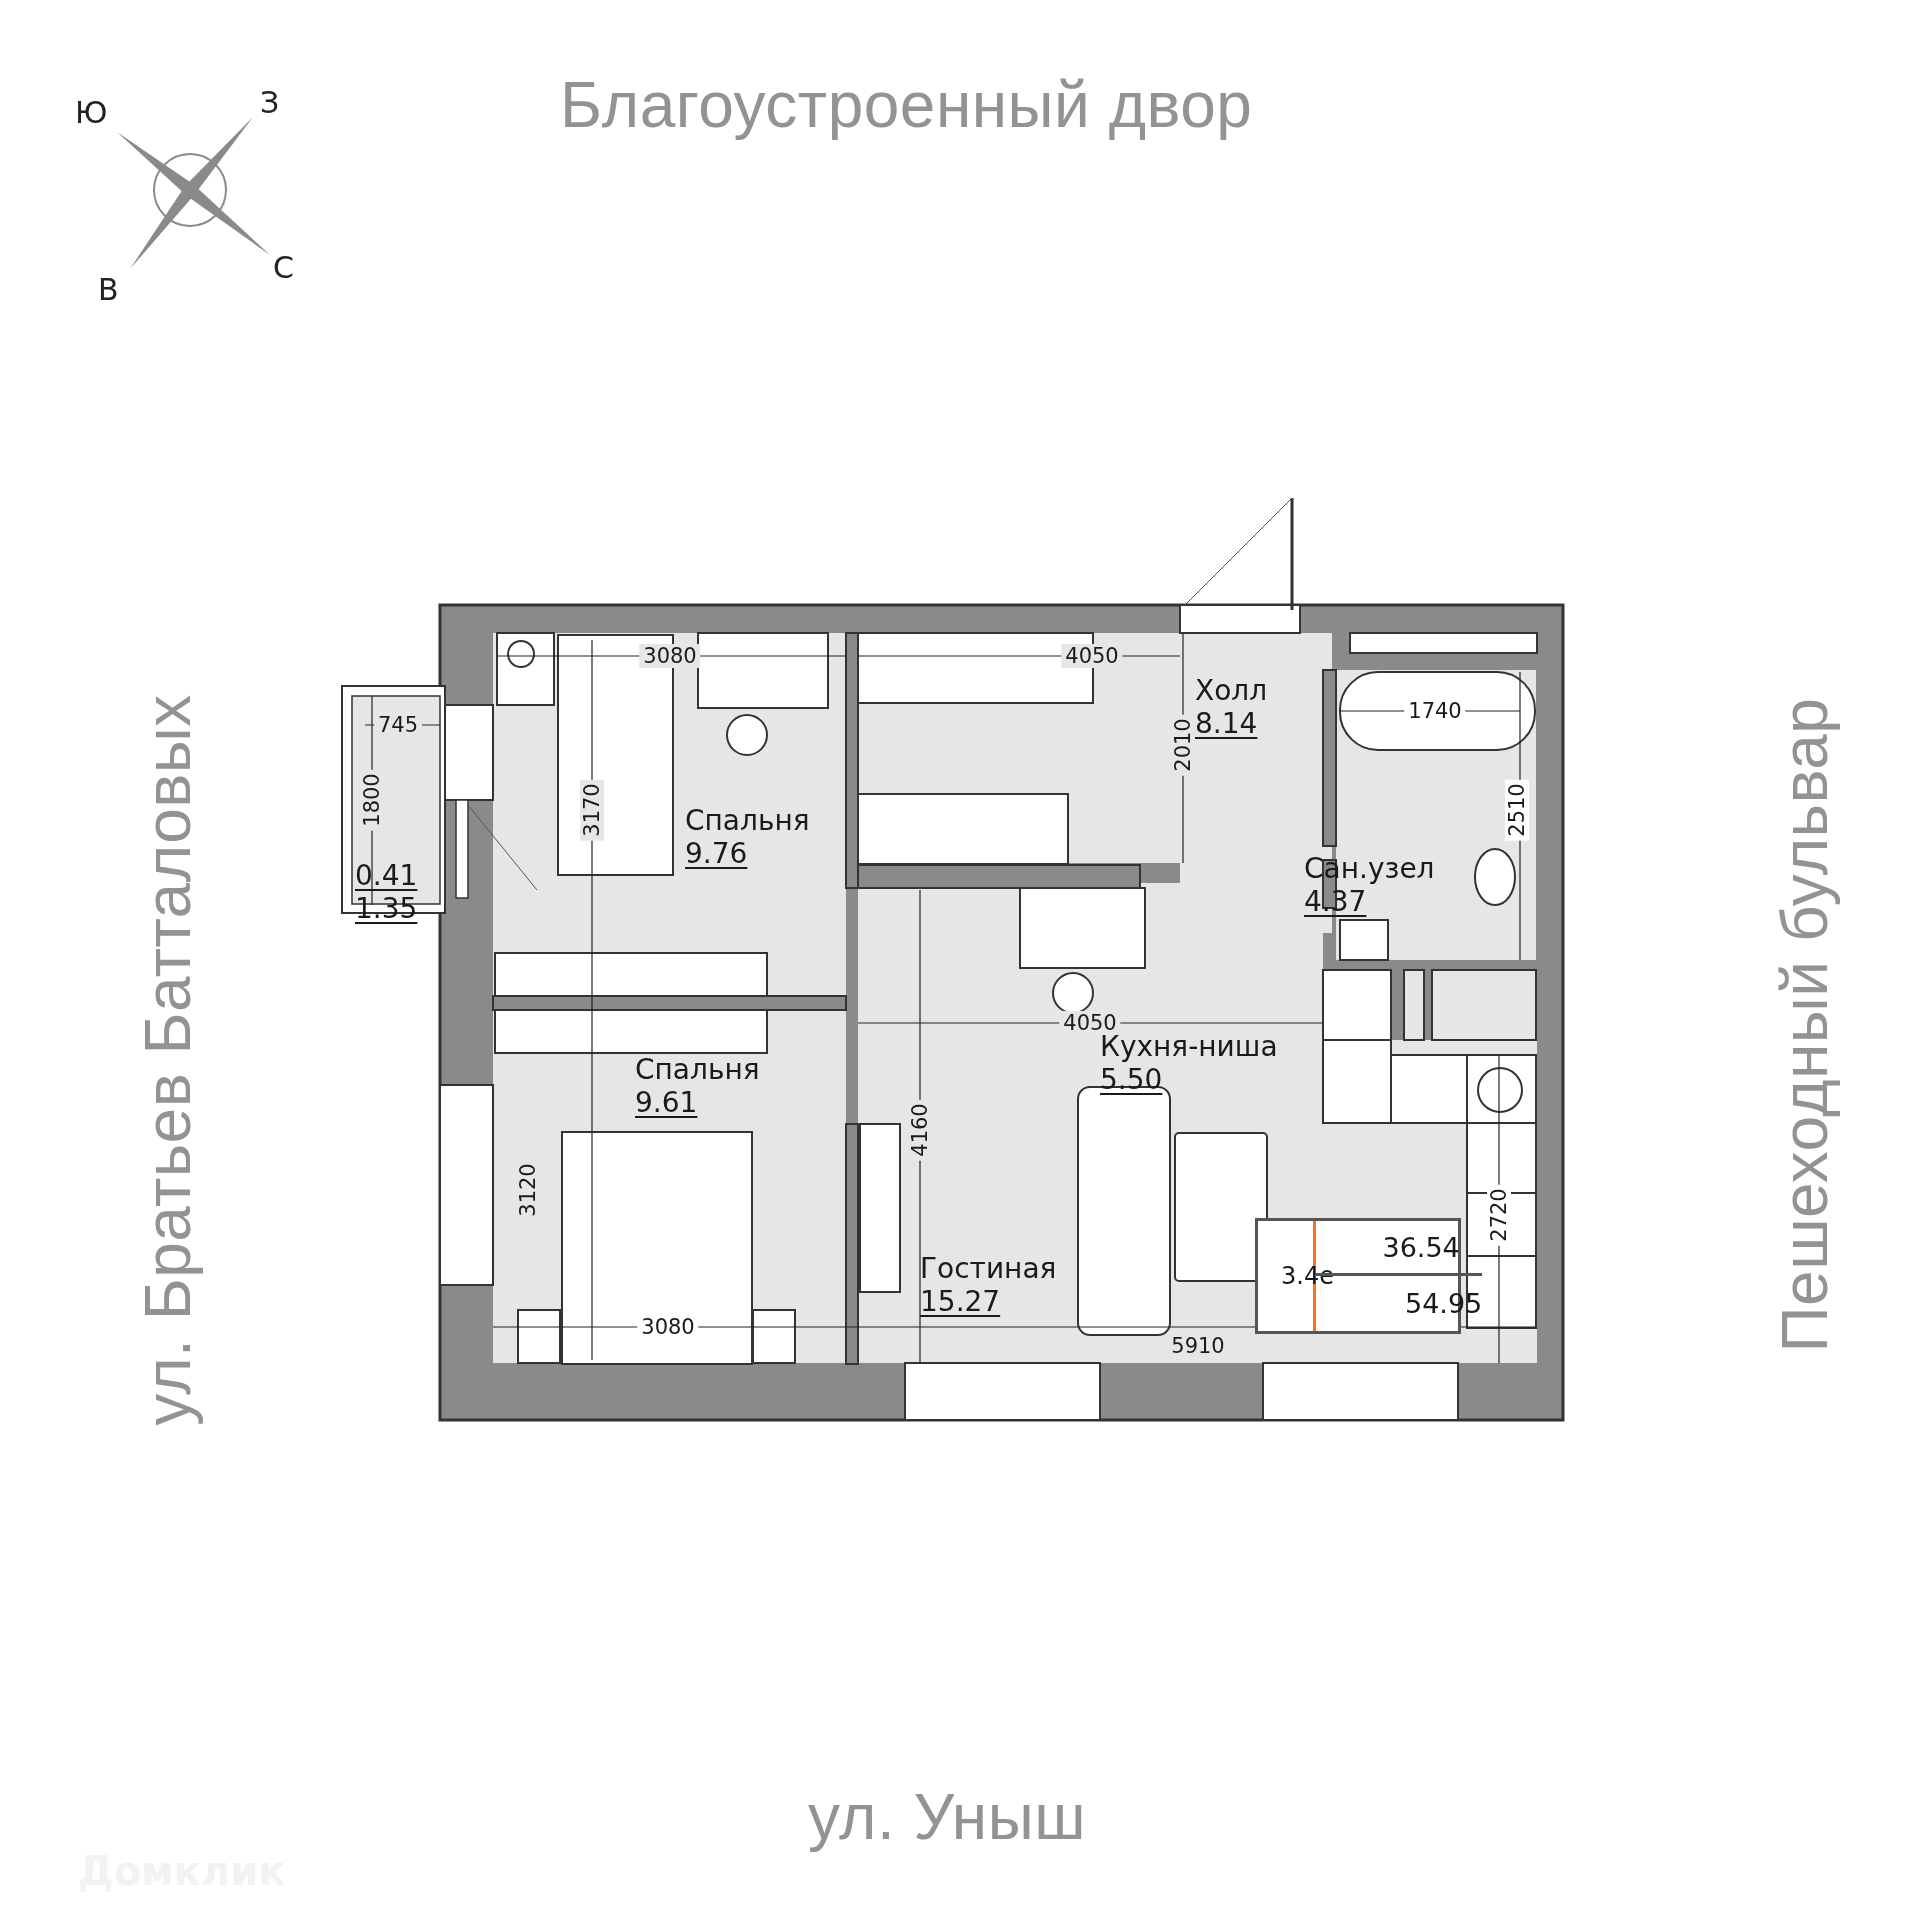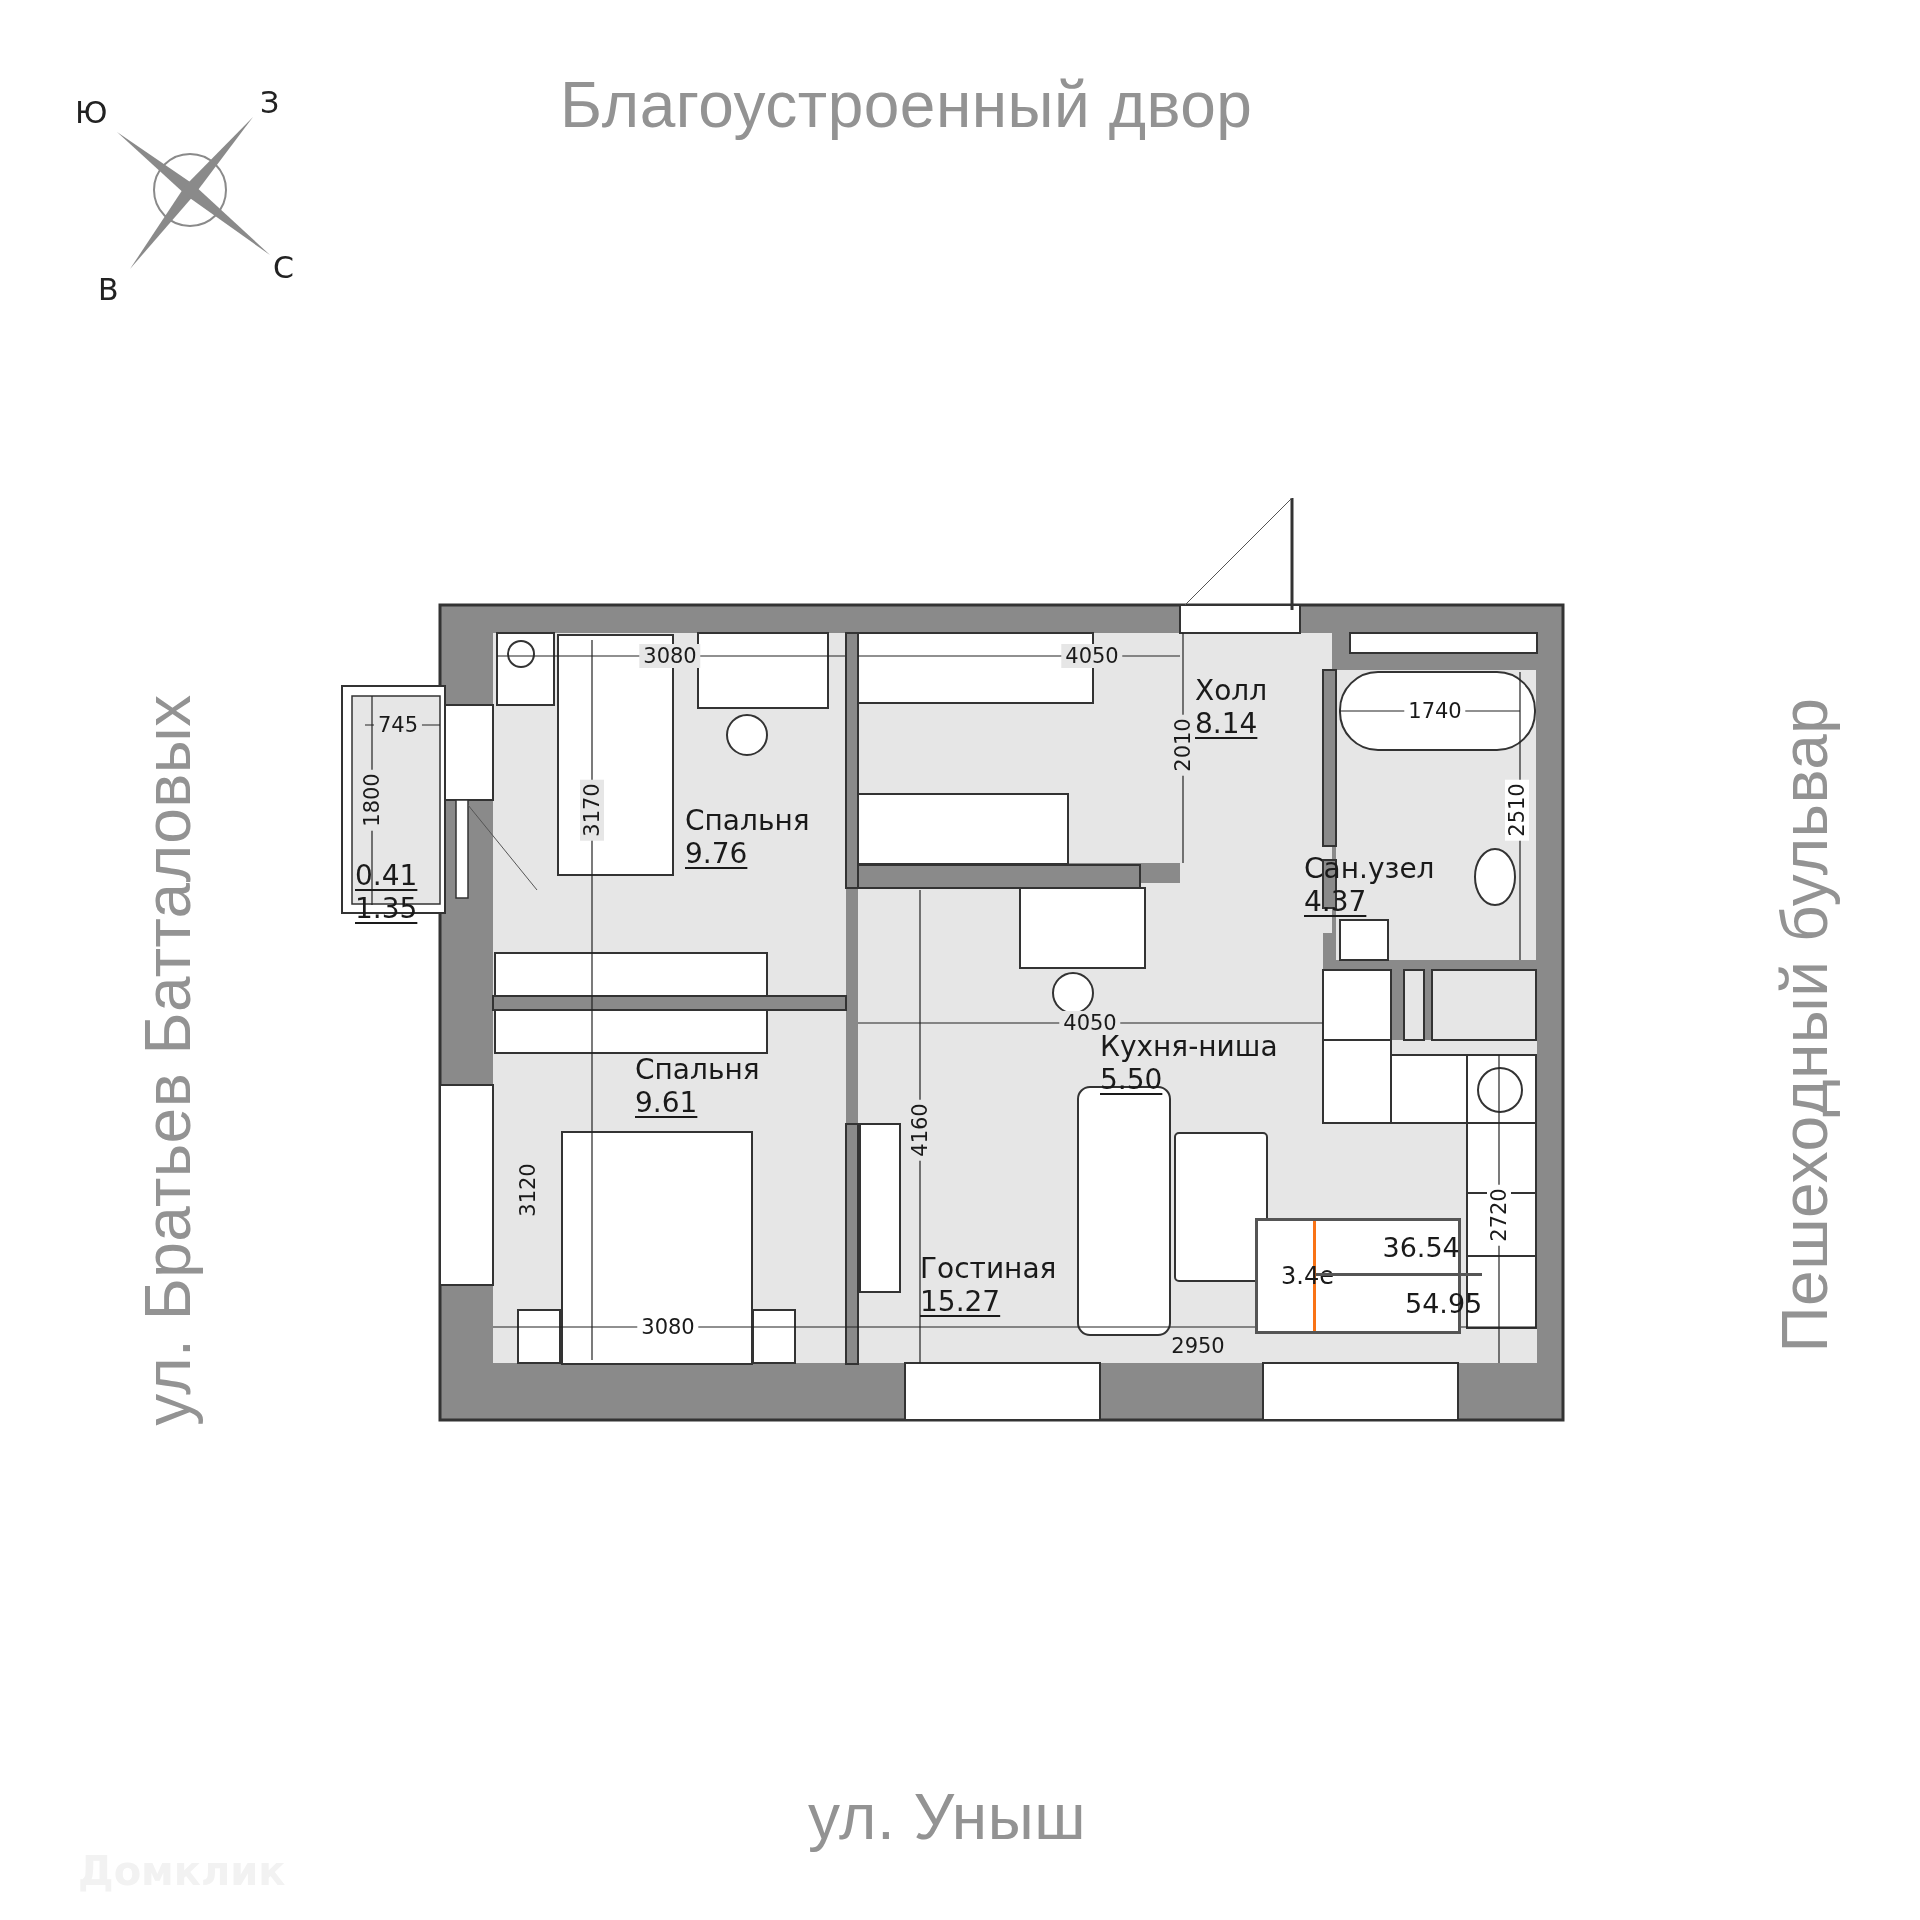--- a/index.html
+++ b/index.html
@@ -176,21 +176,21 @@
 <div class="dim v" style="left:1183px;top:745px;">2010</div>
 <div class="dim h white" style="left:1435px;top:711px;">1740</div>
 <div class="dim v white" style="left:1517px;top:810px;">2510</div>
 <div class="dim h" style="left:398px;top:725px;">745</div>
 <div class="dim v" style="left:372px;top:800px;">1800</div>
 <div class="dim h" style="left:1090px;top:1023px;">4050</div>
 <div class="dim v" style="left:920px;top:1130px;">4160</div>
 <div class="dim v" style="left:528px;top:1190px;">3120</div>
 <div class="dim h white" style="left:668px;top:1327px;">3080</div>
 <div class="dim v white" style="left:1499px;top:1215px;">2720</div>
-<div class="dim h" style="left:1198px;top:1346px;">2950</div>
+<div class="dim h" style="left:1198px;top:1346px;">5910</div>
 
 <div id="legend">
   <div class="type">3.4е</div>
   <div class="living">36.54</div>
   <div class="total">54.95</div>
 </div>
 
 <div id="watermark">Домклик</div>
 
 </body></html>

